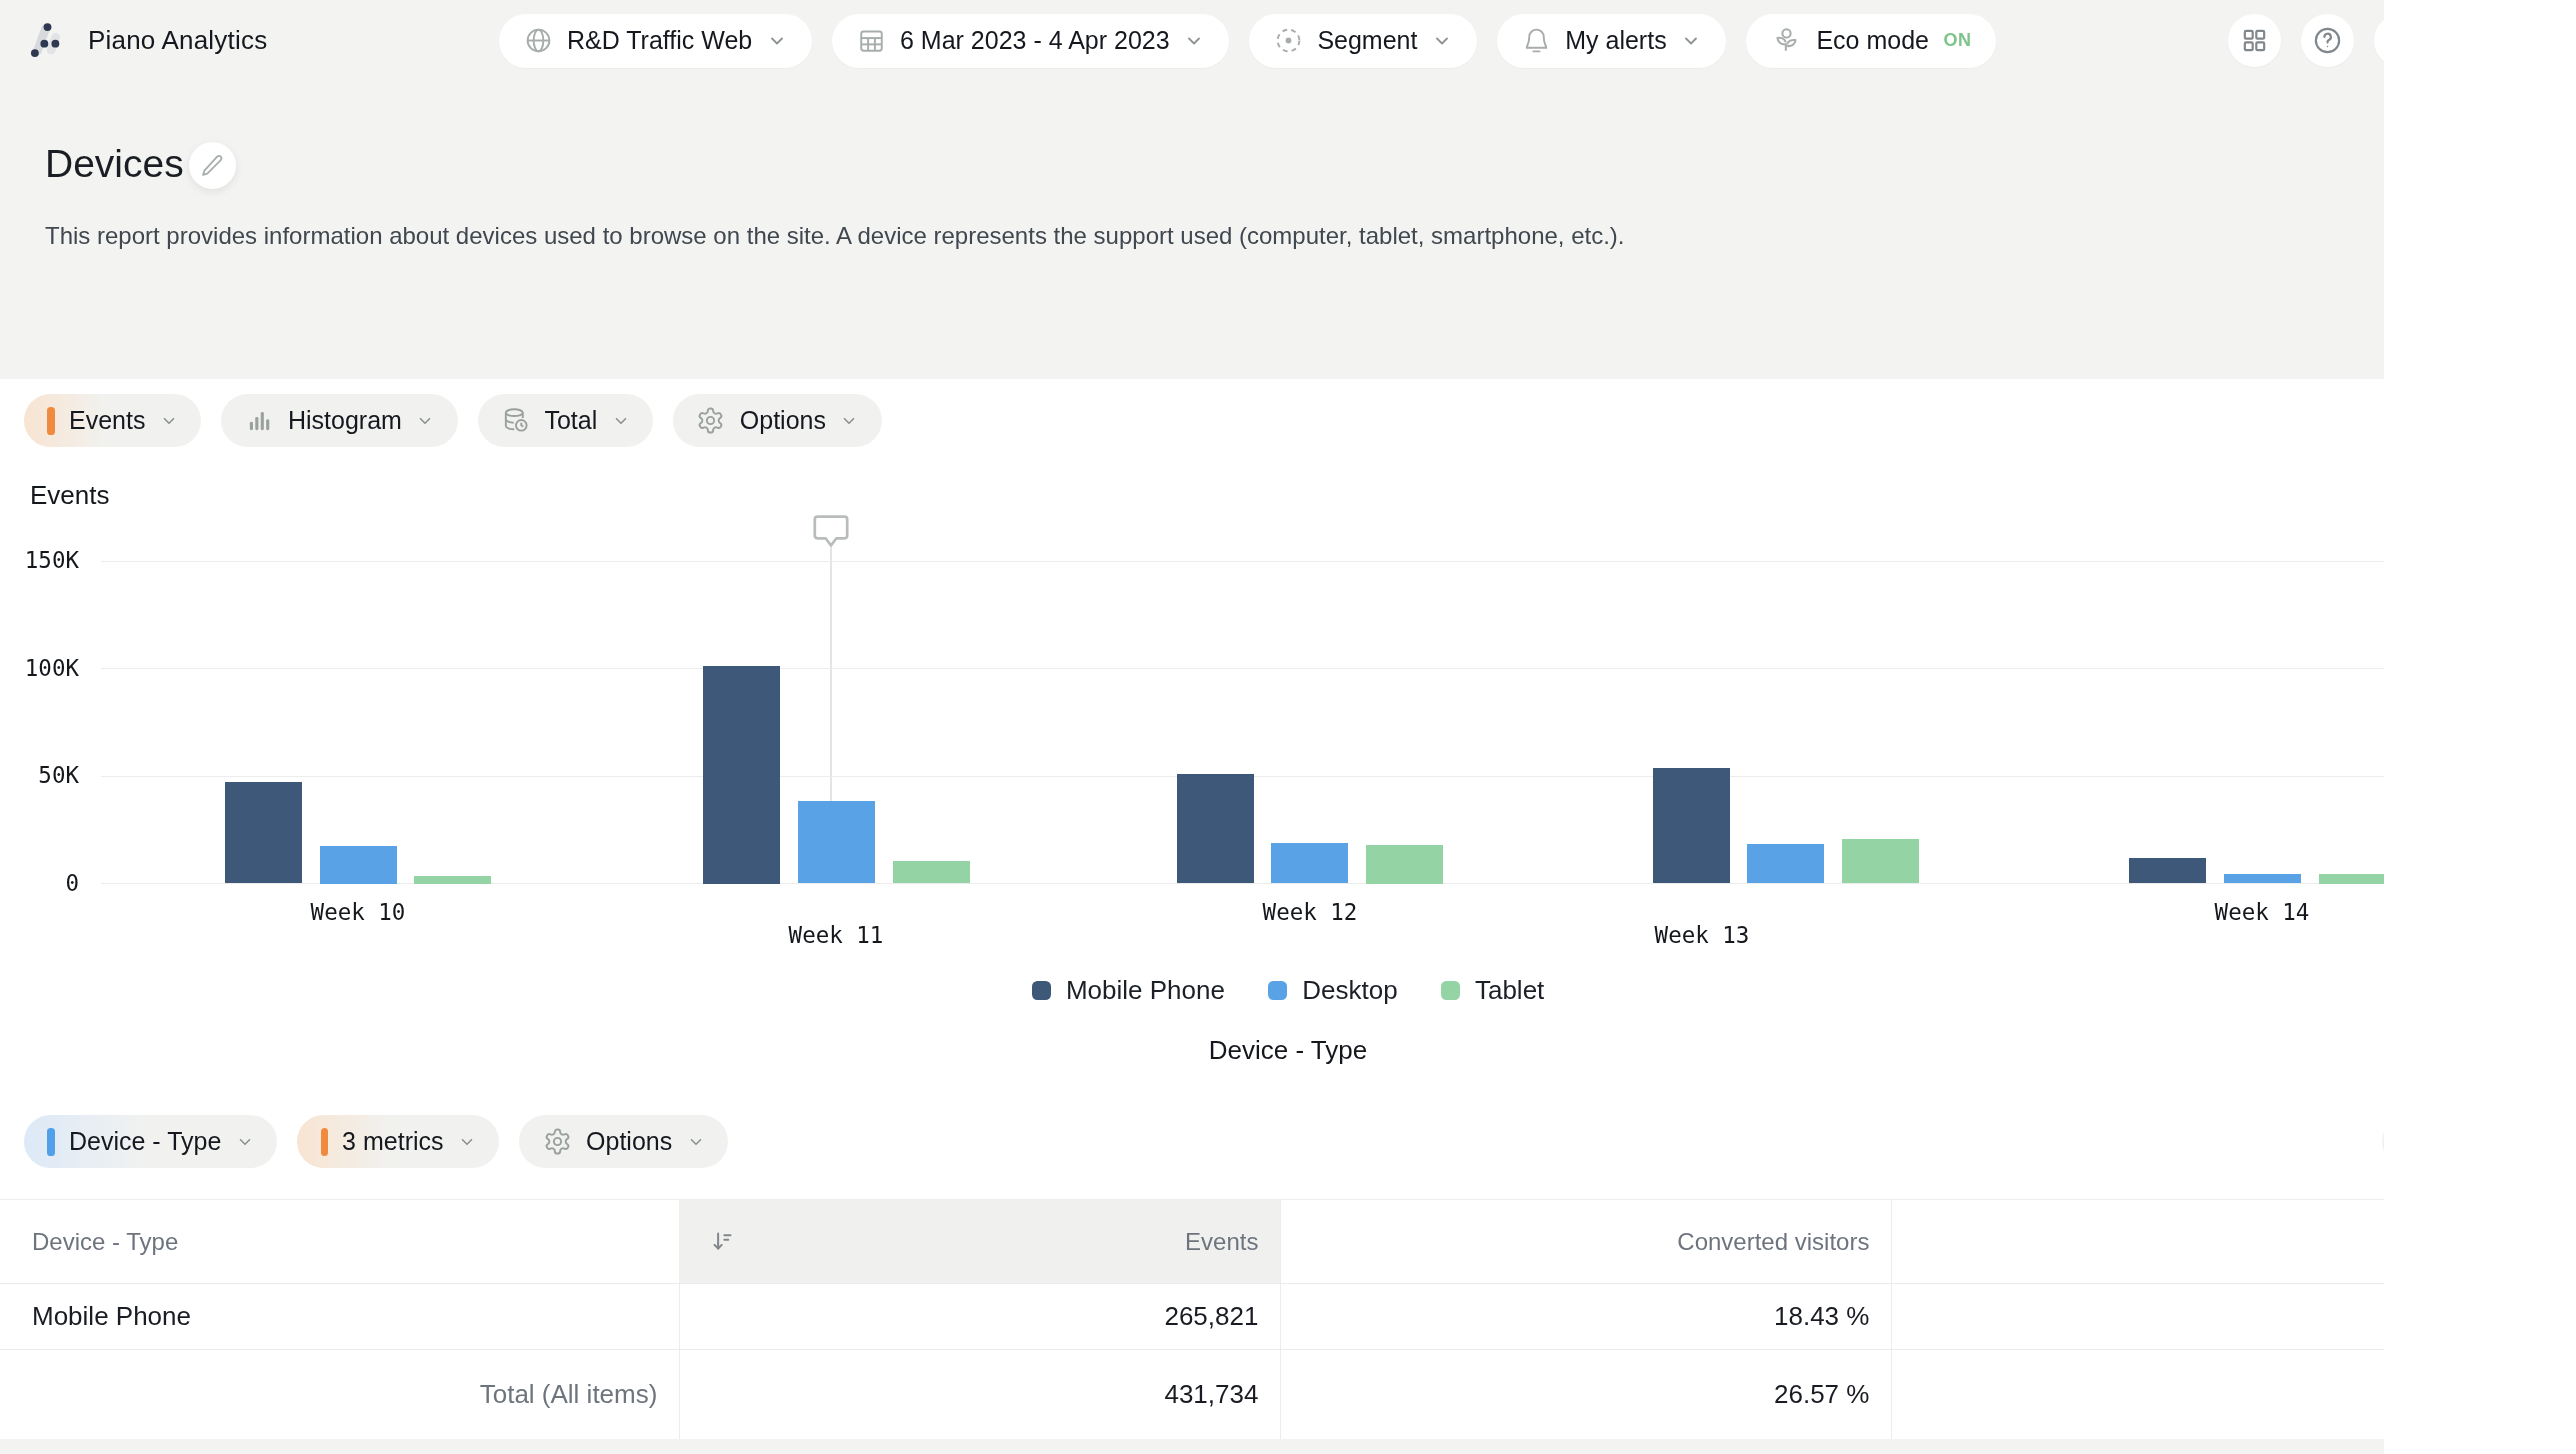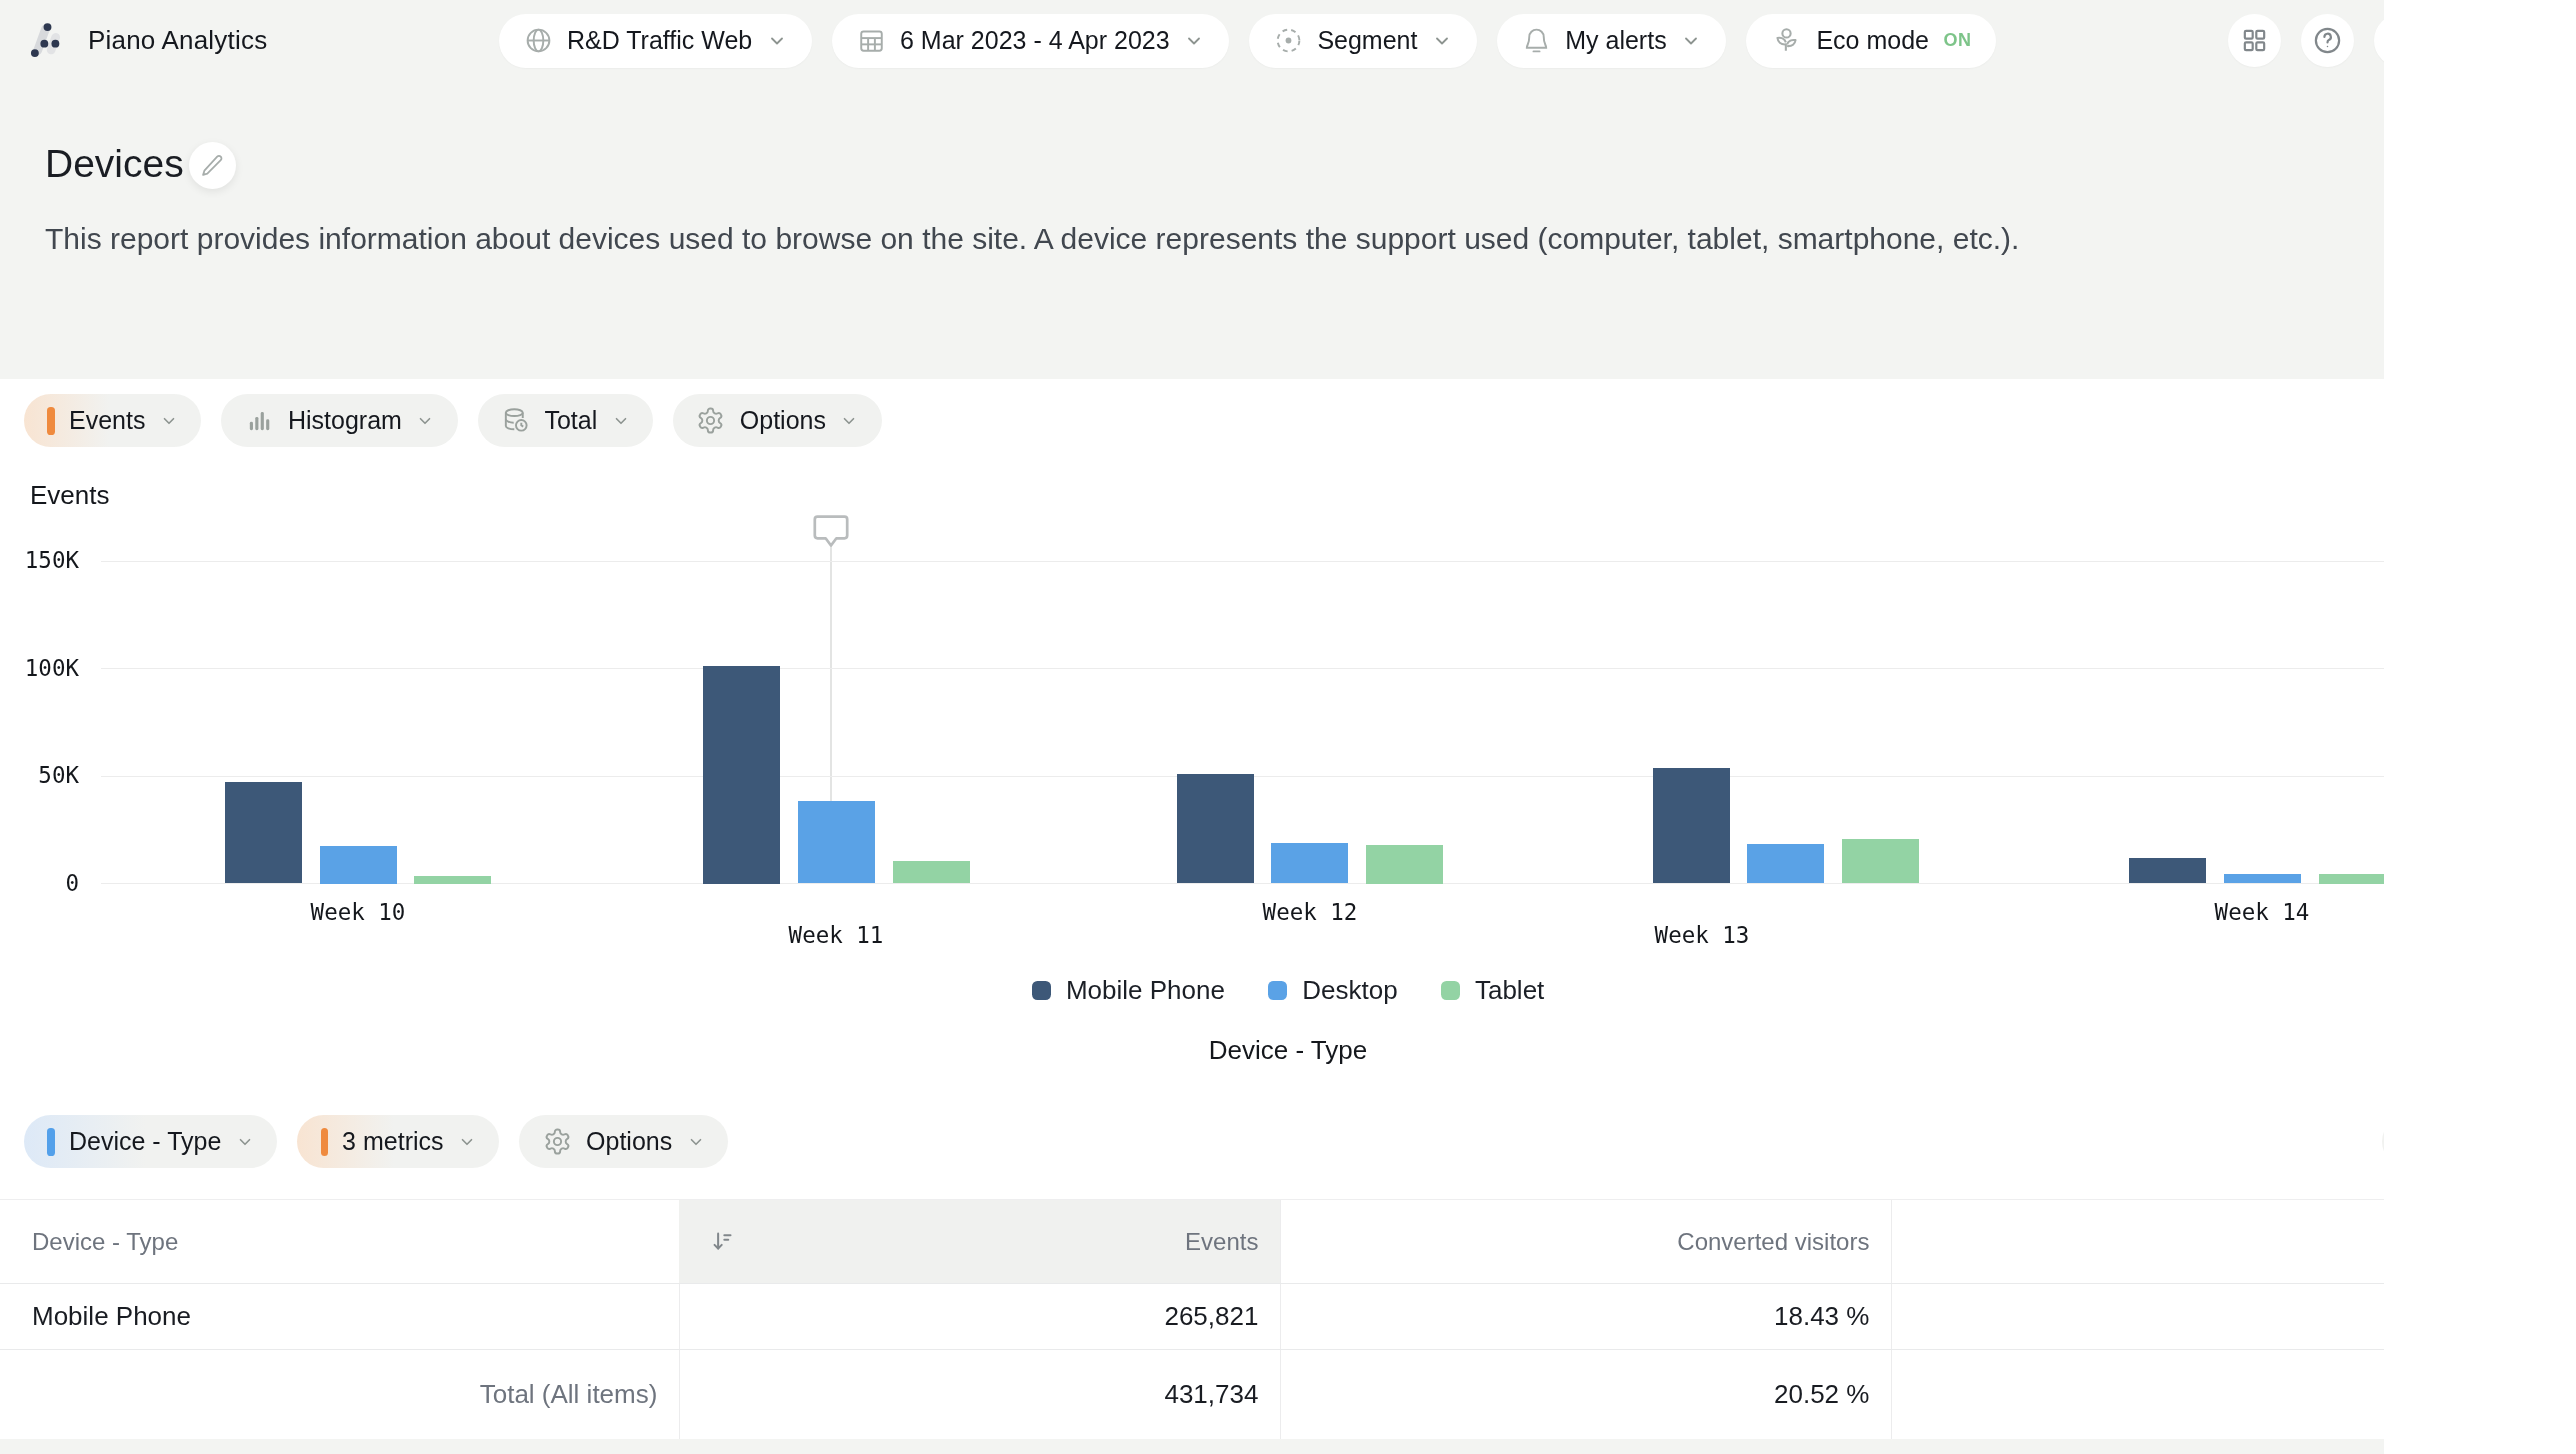--- a/index.html
+++ b/index.html
@@ -34,21 +34,21 @@
       linear-gradient(135deg,#7d9a62,#49683f);
   }
   .on-text { color:#7dc489; font-weight:600; font-size:18px; letter-spacing:0.5px; }
 
   
   .report-title { position:absolute; left:45px; top:142px; font-size:39px; font-weight:500; color:#1a1d23; }
   .edit-circle {
     position:absolute; left:189px; top:142px; width:47px; height:47px; border-radius:50%;
     background:#fff; box-shadow:0 2.7px 9px rgba(0,0,0,.08); display:flex; align-items:center; justify-content:center; cursor:pointer;
   }
-  .report-desc { position:absolute; left:45px; top:222px; font-size:30px; color:#41474f; }
+  .report-desc { position:absolute; left:45px; top:222px; font-size:24px; color:#41474f; }
   .header-download-pill {
     position:absolute; left:2425px; top:299px; width:128px; height:65px; border-radius:32px;
     background:#fff; box-shadow:0 1.8px 5.4px rgba(0,0,0,.05); display:flex; align-items:center; justify-content:center; gap:14.4px; cursor:pointer;
   }
 
   
   .toolbar { position:absolute; display:flex; align-items:center; gap:20px; }
   .pill-gray {
     display:flex; align-items:center; gap:14.4px; background:#f1f2f0; border-radius:27px;
     height:53px; padding:0 23.4px; font-size:25px; color:#15181e; cursor:pointer; white-space:nowrap;
@@ -433,21 +433,21 @@
             <span></span>
             <span></span>
             <span></span>
           </span>
       </div>
     </div>
 
     <div class="t-row t-body-row row-total">
       <div class="t-cell right total-label">Total (All items)</div>
       <div class="t-cell right bordered">431,734</div>
-      <div class="t-cell right bordered">20.52 %</div>
+      <div class="t-cell right bordered">26.57 %</div>
       <div class="t-cell right bordered">3,433</div>
       <div class="t-cell bordered"></div>
     </div>
   </div>
 
   <div class="fab">
     <svg width="38" height="38" viewBox="0 0 24 24" fill="none" stroke="#81878b" stroke-width="1.6" stroke-linecap="round" stroke-linejoin="round">
       <path d="M4.5 16.5c-1.5 1.26-2 5-2 5s3.74-.5 5-2c.71-.84.7-2.13-.09-2.91a2.18 2.18 0 0 0-2.91-.09z"></path>
       <path d="M12 15l-3-3a22 22 0 0 1 2-3.95A12.88 12.88 0 0 1 22 2c0 2.72-.78 7.5-6 11a22.35 22.35 0 0 1-4 2z"></path>
       <path d="M9 12H4s.55-3.03 2-4c1.62-1.08 5 0 5 0"></path>

